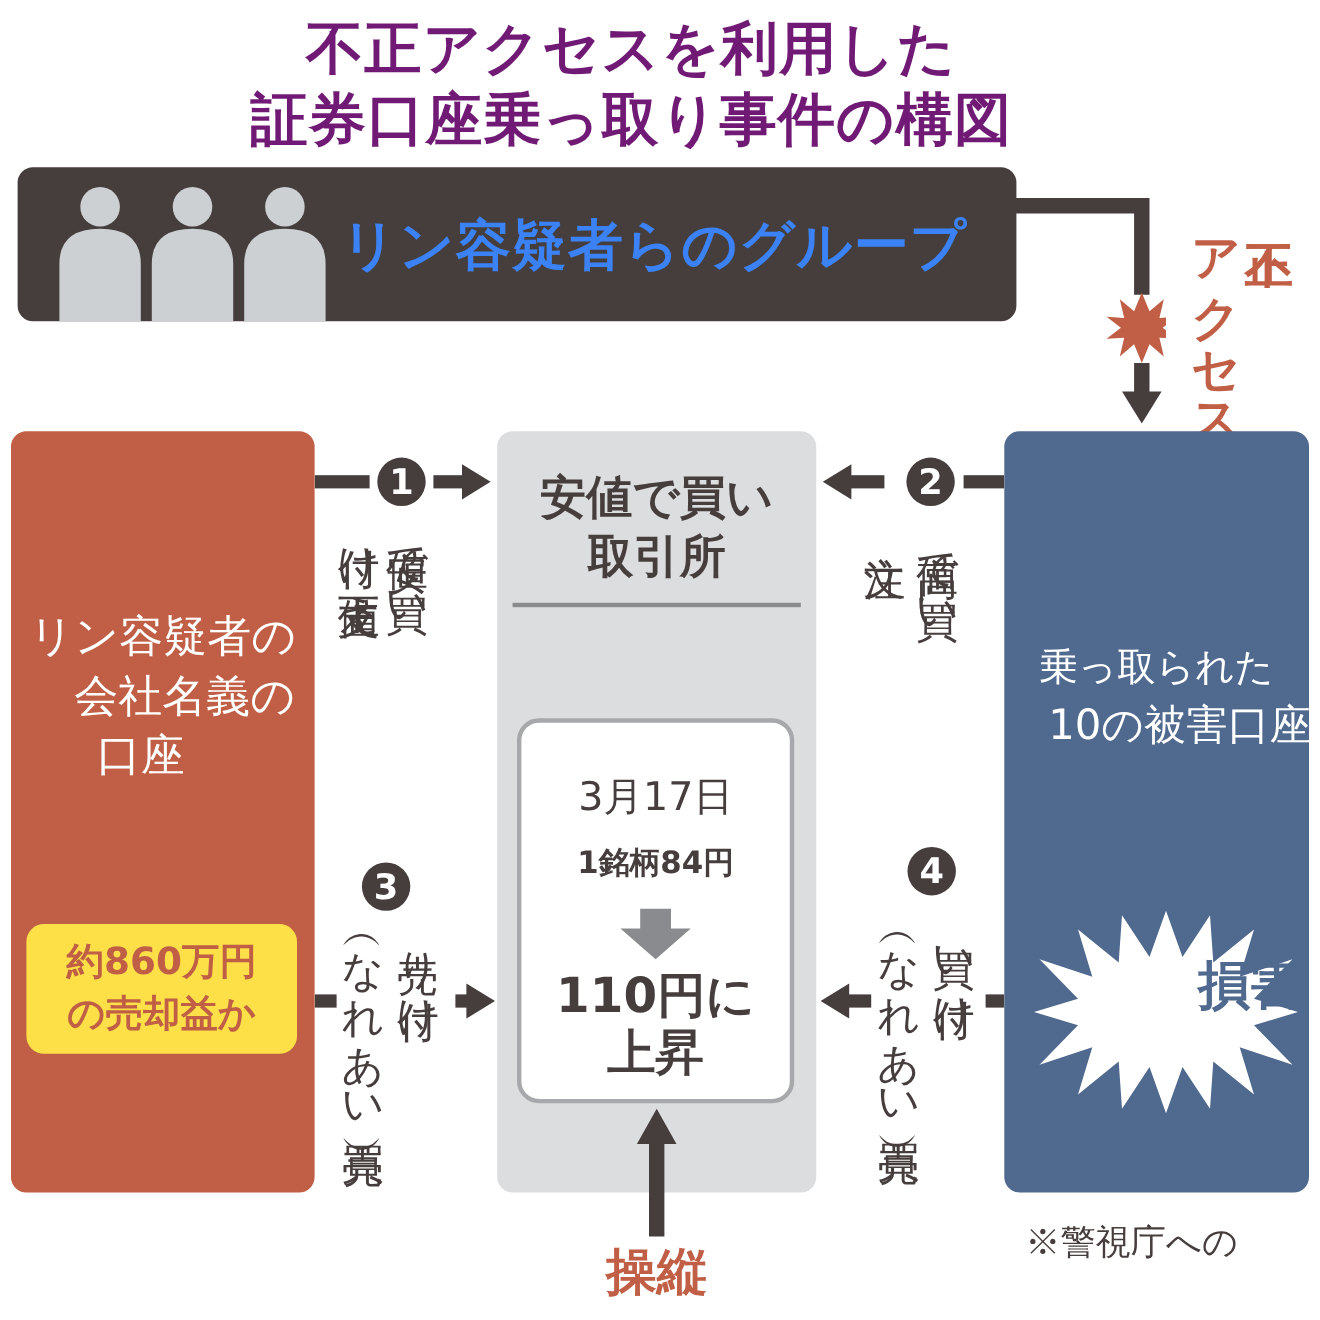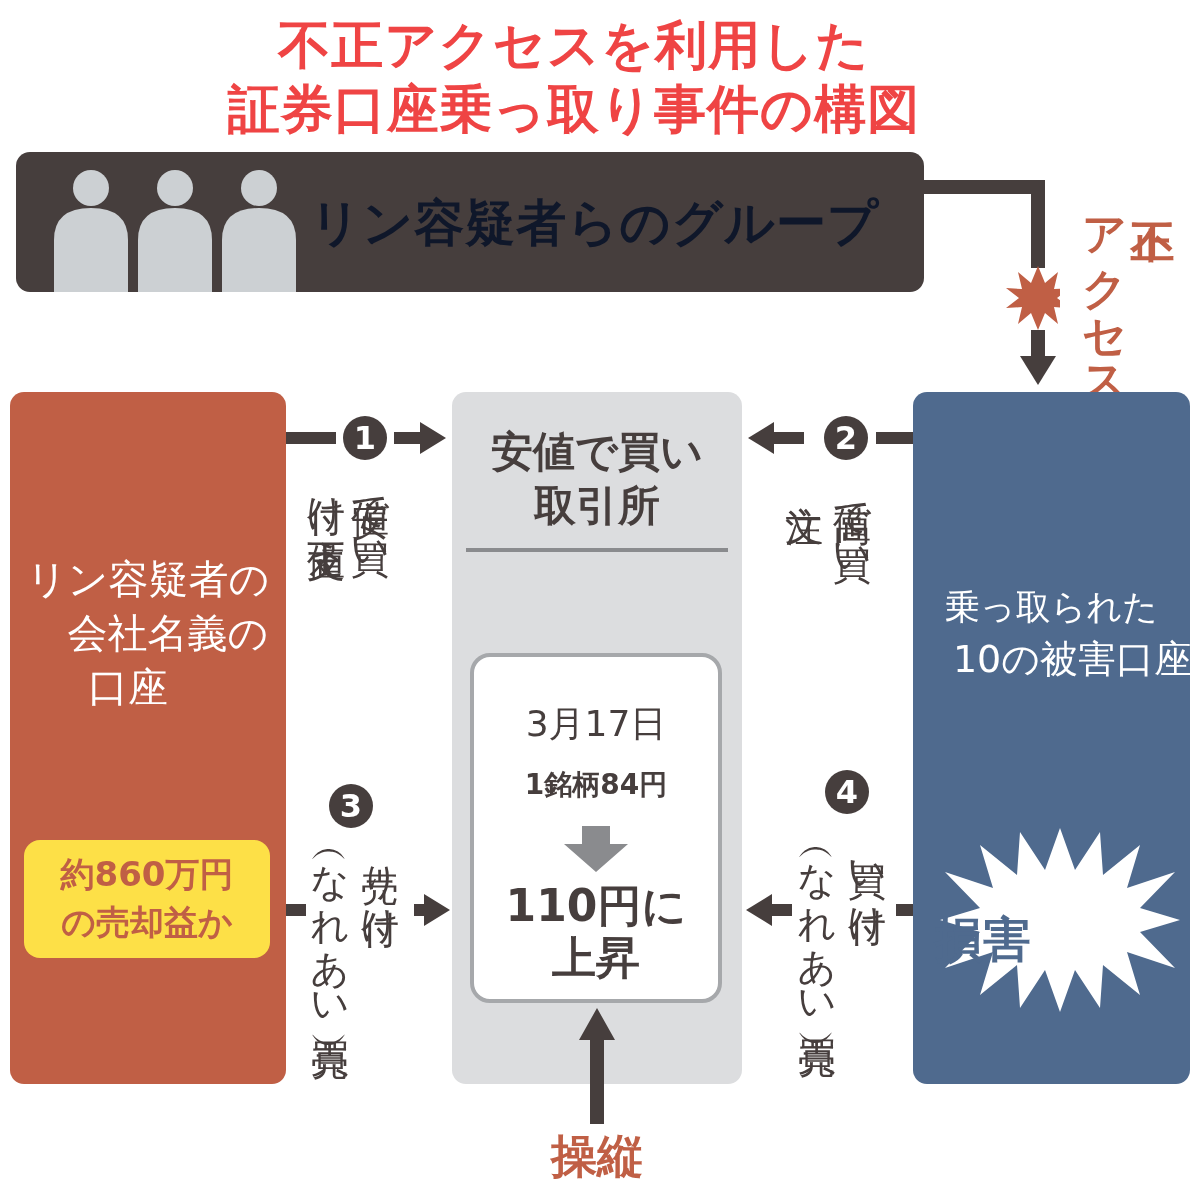--- a/index.html
+++ b/index.html
@@ -1,21 +1,21 @@
 <!DOCTYPE html>
 <html><head>
 <meta charset="utf-8">
 <style>
   html, body { margin: 0; padding: 0; background: #ffffff; }
   body { width: 1200px; height: 1200px; position: relative; overflow: hidden;
          font-family: "DejaVu Sans", "Liberation Sans", sans-serif; color: #463e3d; }
   .abs { position: absolute; }
-  .title { left: 0; width: 1148px; text-align: center; font-weight: bold; font-size: 52px; line-height: 62px; color: #ef4444; letter-spacing: 1px; }
+  .title { left: 0; width: 1148px; text-align: center; font-weight: bold; font-size: 52px; line-height: 62px; color: #701a75; letter-spacing: 1px; }
   .group-bar { left: 16px; top: 152px; width: 908px; height: 140px; background: #463e3d; border-radius: 14px; }
-  .group-label { left: 310px; top: 190px; font-size: 50px; font-weight: bold; color: #0f172a; white-space: nowrap; letter-spacing: 1px; }
+  .group-label { left: 310px; top: 190px; font-size: 50px; font-weight: bold; color: #3b82f6; white-space: nowrap; letter-spacing: 1px; }
   .vtext { writing-mode: vertical-rl; text-orientation: upright; white-space: nowrap; }
   .box { border-radius: 14px; }
   .left-box { left: 10px; top: 392px; width: 276px; height: 692px; background: #c05f45; }
   .center-box { left: 452px; top: 392px; width: 290px; height: 692px; background: #dcdddf; }
   .right-box { left: 913px; top: 392px; width: 277px; height: 692px; background: #4f6a8e; }
   .box-label { width: 100%; text-align: center; color: #fff; font-size: 40px; line-height: 54px; left: 0; }
   .profit { left: 24px; top: 840px; width: 246px; height: 118px; background: #fde047; border-radius: 16px;
             color: #c05f45; font-weight: bold; font-size: 34px; line-height: 48px; text-align: center; padding-top: 10px; box-sizing: border-box; }
   .exchange-title { left: 452px; top: 425px; width: 290px; text-align: center; font-weight: bold; font-size: 42px; line-height: 54px; color: #463e3d; }
   .exchange-rule { left: 466px; top: 548px; width: 262px; height: 4px; background: #8a8b8e; }
@@ -84,21 +84,21 @@
   <polygon points="22,0 40,32 29,32 29,116 15,116 15,32 4,32" fill="#463e3d"></polygon>
 </svg>
 <div class="abs" style="left:452px; top:1126px; width:290px; text-align:center; font-size:46px; font-weight:bold; color:#c05f45;">操縦</div>
 
 <div class="abs box right-box"></div>
 <div class="abs box-label" style="left:913px; width:277px; top:580px; font-size:35px;">乗っ取られた</div>
 <div class="abs box-label" style="left:913px; width:319px; top:632px; font-size:38px;">10の被害口座</div>
 <svg class="abs" style="left:935px; top:820px;" width="250" height="200" viewBox="0 0 250 200">
   <polygon fill="#ffffff" points="125,8 140,50 165,12 168,55 205,25 192,68 240,52 205,88 245,100 205,112 240,148 192,132 205,175 168,145 165,188 140,150 125,192 110,150 85,188 82,145 45,175 58,132 10,148 45,112 5,100 45,88 10,52 58,68 45,25 82,55 85,12 110,50"></polygon>
 </svg>
-<div class="abs" style="left:935px; top:908px; width:250px; text-align:left; font-size:48px; font-weight:bold; color:#4f6a8e;">損害</div>
+<div class="abs" style="left:935px; top:864px; width:250px; text-align:right; font-size:48px; font-weight:bold; color:#4f6a8e;">損害</div>
 
 <svg class="abs" style="left:286px; top:416px;" width="166" height="44" viewBox="0 0 166 44">
   <rect x="0" y="16" width="50" height="12" fill="#463e3d"></rect>
   <rect x="108" y="16" width="30" height="12" fill="#463e3d"></rect>
   <polygon points="134,6 160,22 134,38" fill="#463e3d"></polygon>
 </svg>
 <div class="abs num-badge" style="left:343px; top:416px;">1</div>
 <div class="abs vtext flow-text" style="left:348px; top:470px;">安値で買い</div>
 <div class="abs vtext flow-text" style="left:304px; top:470px;">付け下値支え</div>
 
@@ -123,13 +123,14 @@
 <svg class="abs" style="left:742px; top:888px;" width="171" height="44" viewBox="0 0 171 44">
   <polygon points="4,22 30,6 30,38" fill="#463e3d"></polygon>
   <rect x="26" y="16" width="24" height="12" fill="#463e3d"></rect>
   <rect x="154" y="16" width="17" height="12" fill="#463e3d"></rect>
 </svg>
 <div class="abs num-badge" style="left:825px; top:770px;">4</div>
 <div class="abs vtext flow-text" style="left:845px; top:836px;">買い付け</div>
 <div class="abs vtext flow-text" style="left:795px; top:836px;">（なれあい売買）</div>
 
 <div class="abs note">
+  <div>※警視庁への</div>
 </div>
 
 </body></html>

